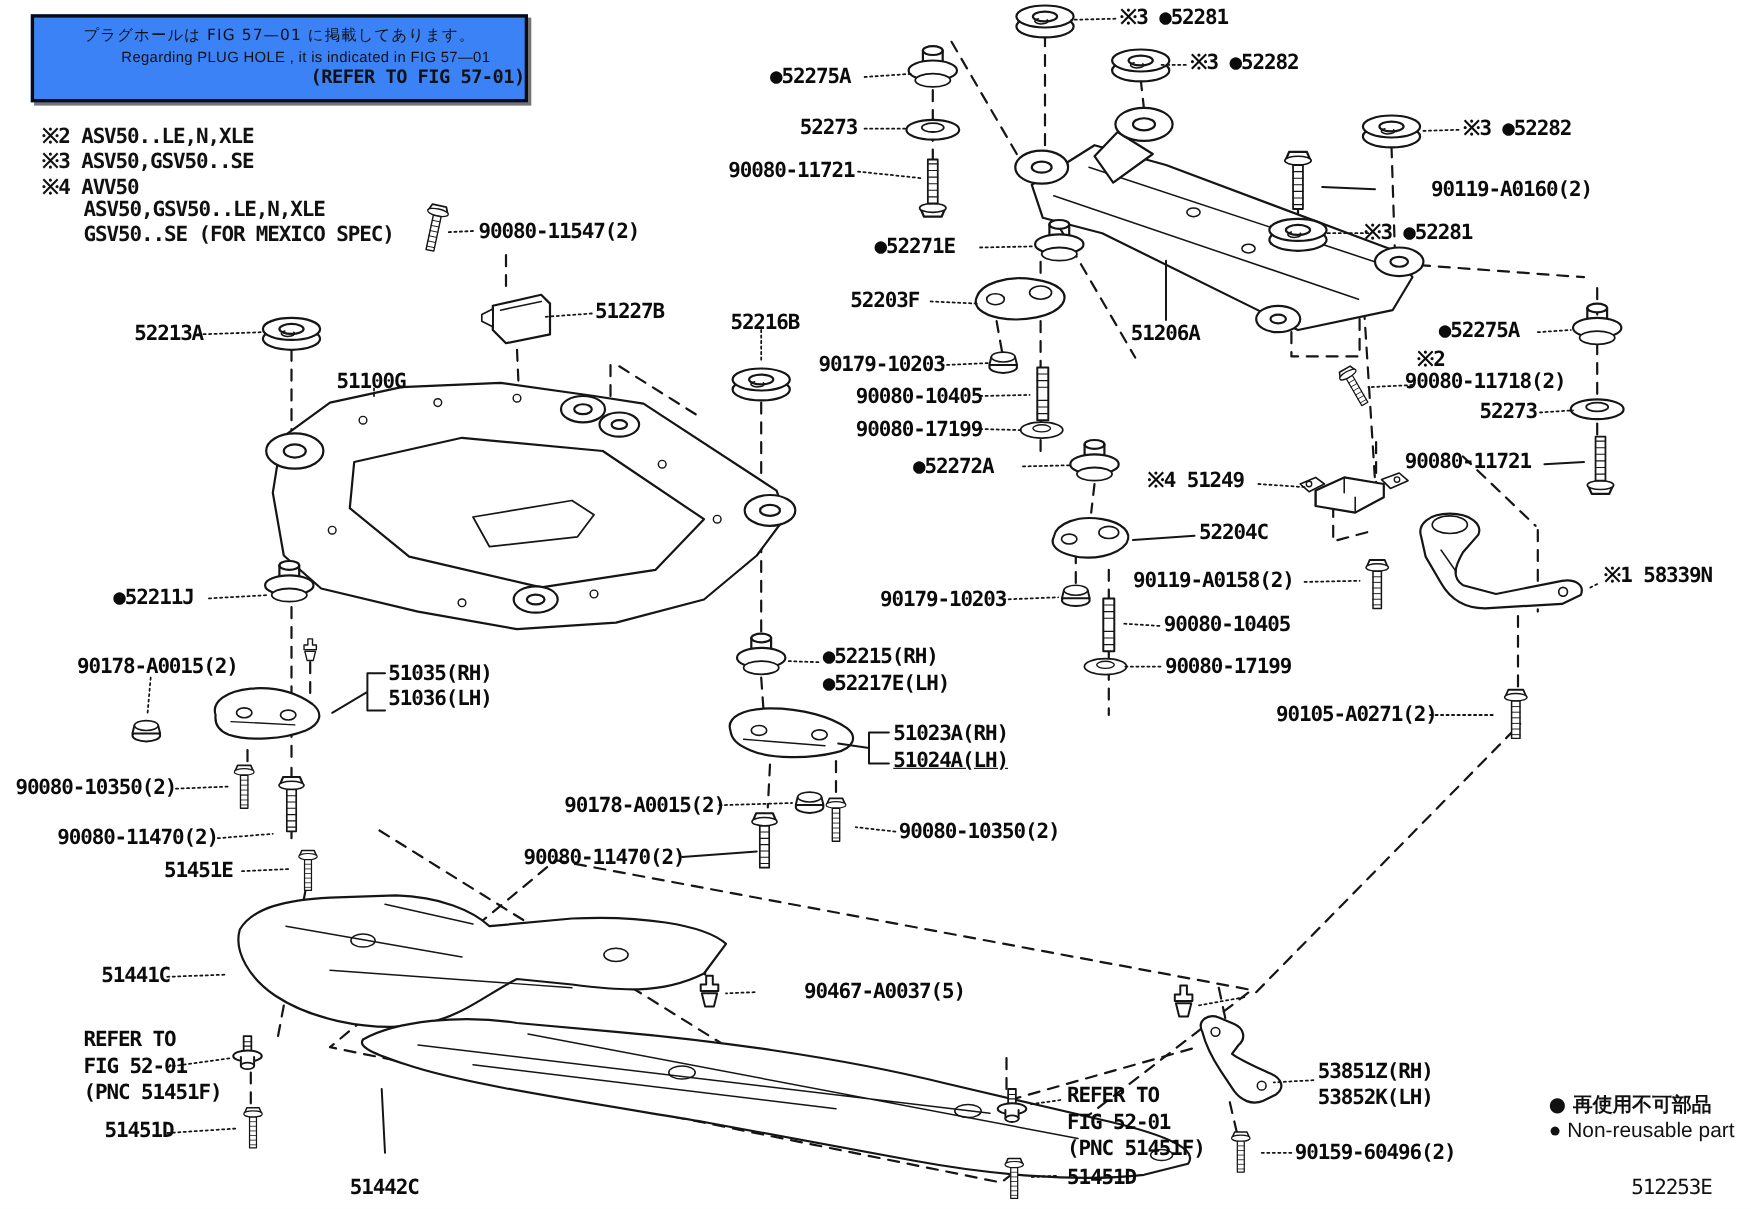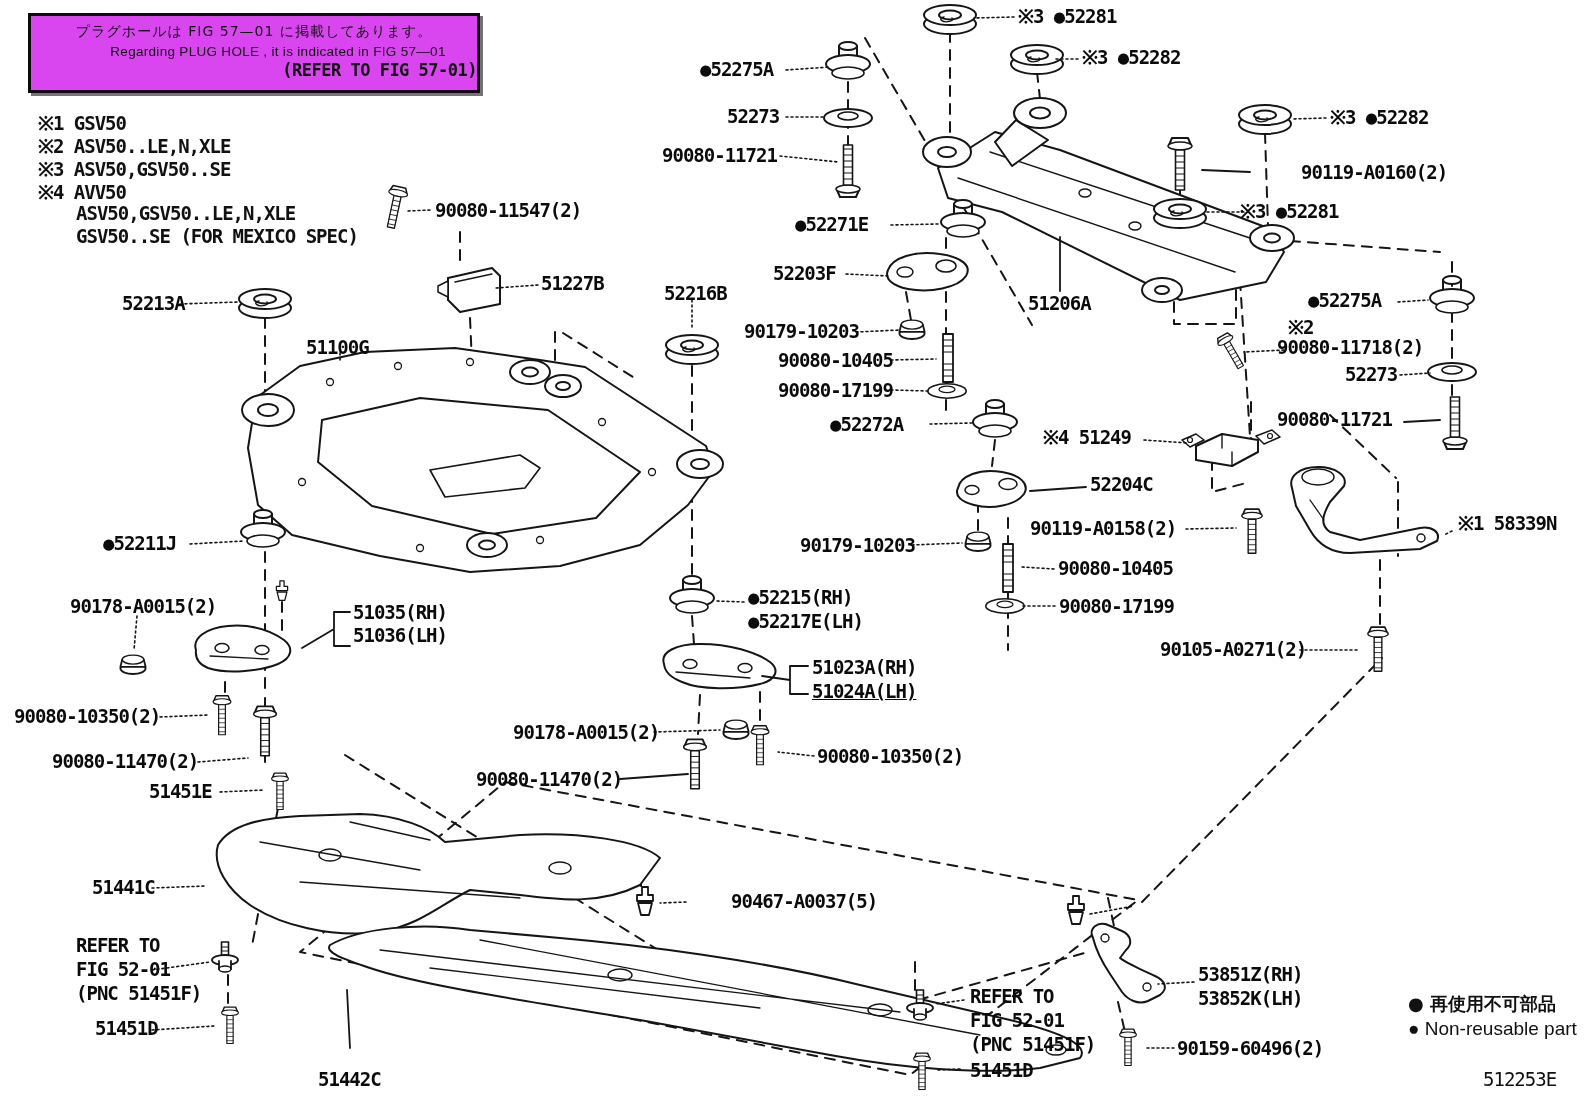--- a/index.html
+++ b/index.html
@@ -2,21 +2,21 @@
 <html><head>
 <meta charset="utf-8">
 <style>
   html,body{margin:0;padding:0;background:#f6f6f4;}
   #stage{position:relative;width:1592px;height:1099px;background:#ffffff;overflow:hidden;
          font-family:"DejaVu Sans Mono", monospace;color:#111;}
   #artwork{position:absolute;left:0;top:0;}
   .plabel{position:absolute;font:bold 19px "DejaVu Sans Mono",monospace;letter-spacing:-1px;
           white-space:nowrap;line-height:1.05;color:#0b0b0b;}
   #header-box{position:absolute;left:28px;top:13px;width:452px;height:80px;border:3px solid #0b0b0b;
-          box-sizing:border-box;text-align:center;background:#d946ef;
+          box-sizing:border-box;text-align:center;background:#3b82f6;
           box-shadow:3px 3px 0 rgba(0,0,0,.55);}
   #header-box .ja{font:14px "DejaVu Sans",sans-serif;margin-top:7px;letter-spacing:1px;}
   #header-box .en{font:13.5px "Liberation Sans",sans-serif;margin-top:3px;letter-spacing:.3px;margin-left:48px;}
   #header-box .refer{font:bold 17px "DejaVu Sans Mono",monospace;margin-top:1px;letter-spacing:-.5px;text-align:right;}
   #spec-notes{position:absolute;left:38px;top:110px;}
   #spec-notes div{font:bold 19px "DejaVu Sans Mono",monospace;letter-spacing:-1px;height:23px;}
   #spec-notes div.ind{padding-left:38px;}
   #legend{position:absolute;left:1408px;top:992px;}
   #legend .l1{font:bold 18px "DejaVu Sans",sans-serif;height:26px;}
   #legend .l2{font:19px "Liberation Sans",sans-serif;}
@@ -330,21 +330,20 @@
     </g>
   </svg>
 
   <div id="header-box">
     <div class="ja">プラグホールは FIG 57—01 に掲載してあります。</div>
     <div class="en">Regarding  PLUG  HOLE , it is indicated in  FIG  57—01</div>
     <div class="refer">(REFER TO FIG 57-01)</div>
   </div>
 
   <div id="spec-notes">
-      <div>※1 GSV50</div>
       <div>※2 ASV50..LE,N,XLE</div>
       <div>※3 ASV50,GSV50..SE</div>
       <div>※4 AVV50</div>
       <div class="ind">ASV50,GSV50..LE,N,XLE</div>
       <div class="ind">GSV50..SE (FOR MEXICO SPEC)</div>
     </div>
 
   <div id="labels">
       <div class="plabel" style="left: 700px; top: 60px;">●52275A</div>
       <div class="plabel" style="left: 727px; top: 107px;">52273</div>

